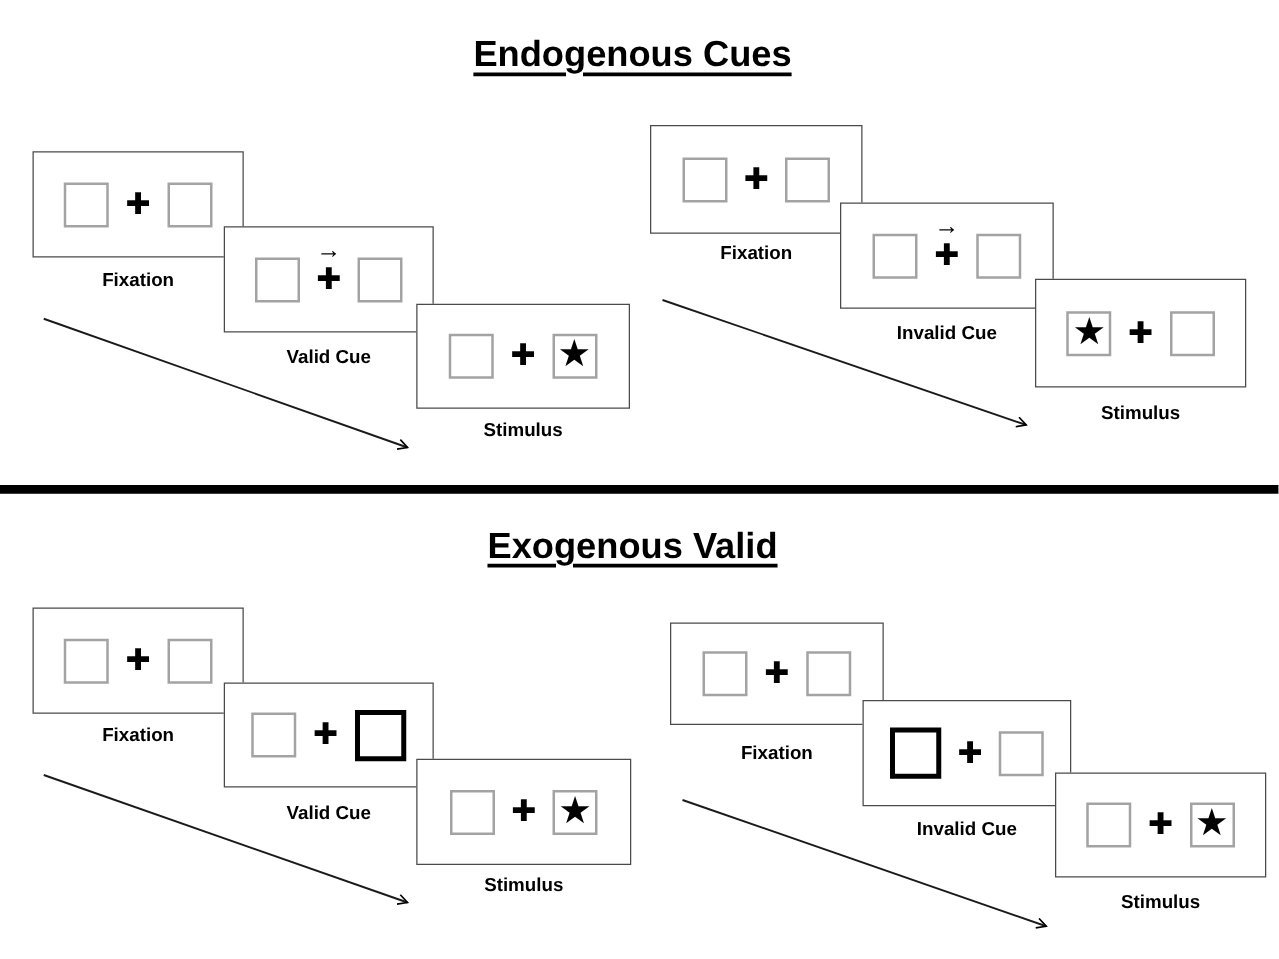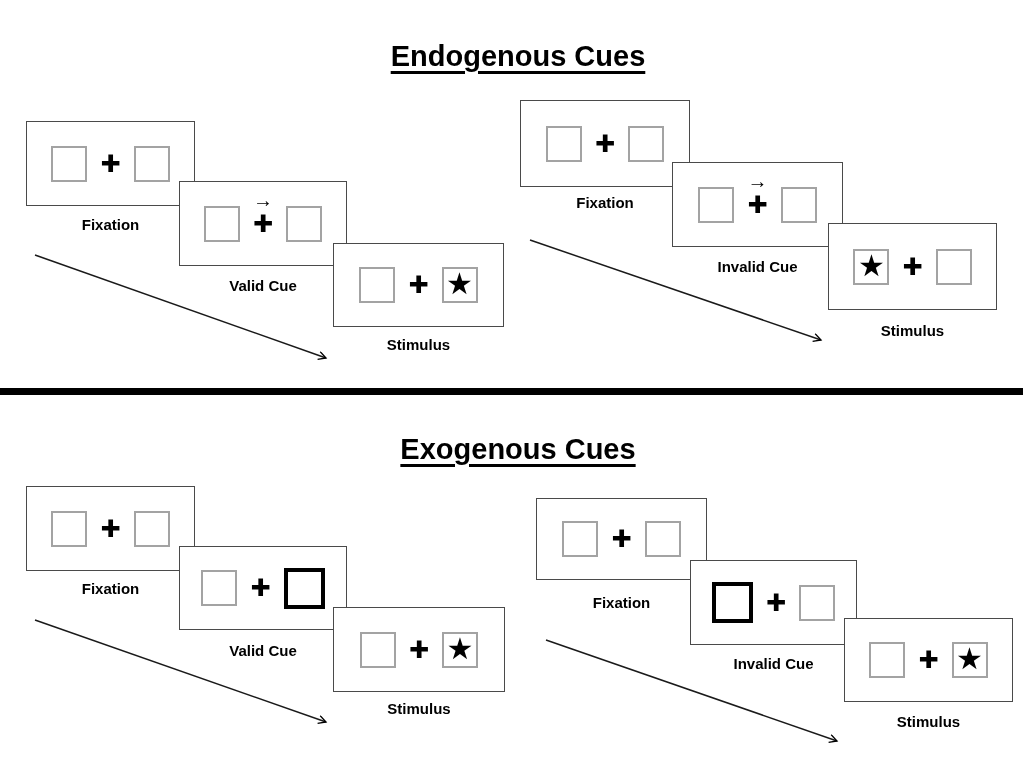--- a/index.html
+++ b/index.html
@@ -3,21 +3,21 @@
 <meta charset="utf-8">
 <style>
   html,body { margin:0; padding:0; background:#fff; }
   .canvas {
     position:relative; width:1023px; height:767px; background:#ffffff;
     font-family:"Liberation Sans","DejaVu Sans",sans-serif; color:#000;
     overflow:hidden;
   }
   .overlay { position:absolute; left:0; top:0; width:1023px; height:767px; }
   .title { position:absolute; left:0; width:1004px; text-align:center;
-           font-size:29px; font-weight:bold; margin:16px; }
+           font-size:29px; font-weight:bold; margin:4px; }
   .title span { text-decoration:underline; text-decoration-thickness:3px; text-underline-offset:5px; }
   .endo-title { top:24px; }
   .exo-title  { top:417px; }
   .divider { position:absolute; left:0; top:388px; width:1023px; height:7px; background:#000; }
   .card {
     position:absolute; background:#fff; border:1px solid #4a4a4a;
     display:flex; align-items:center; justify-content:center; gap:13px;
     box-sizing:border-box;
   }
   .box {
@@ -103,21 +103,21 @@
     <span class="box">
         <span class="star">★</span>
       </span>
     <span class="plus">✚</span>
     <span class="box"></span>
   </div>
   <div class="card-label" style="left:828px; top:322px; width:169px;">Stimulus</div>
 
   <div class="divider"></div>
 
-  <h1 class="title exo-title"><span>Exogenous Cues</span></h1>
+  <h1 class="title exo-title"><span>Exogenous Valid</span></h1>
 
   <div class="card" style="left:26px; top:486px; width:169px; height:85px;">
     <span class="box"></span>
     <span class="plus">✚</span>
     <span class="box"></span>
   </div>
   <div class="card-label" style="left:26px; top:580px; width:169px;">Fixation</div>
 
   <div class="card" style="left:179px; top:546px; width:168px; height:84px;">
     <span class="box"></span>

